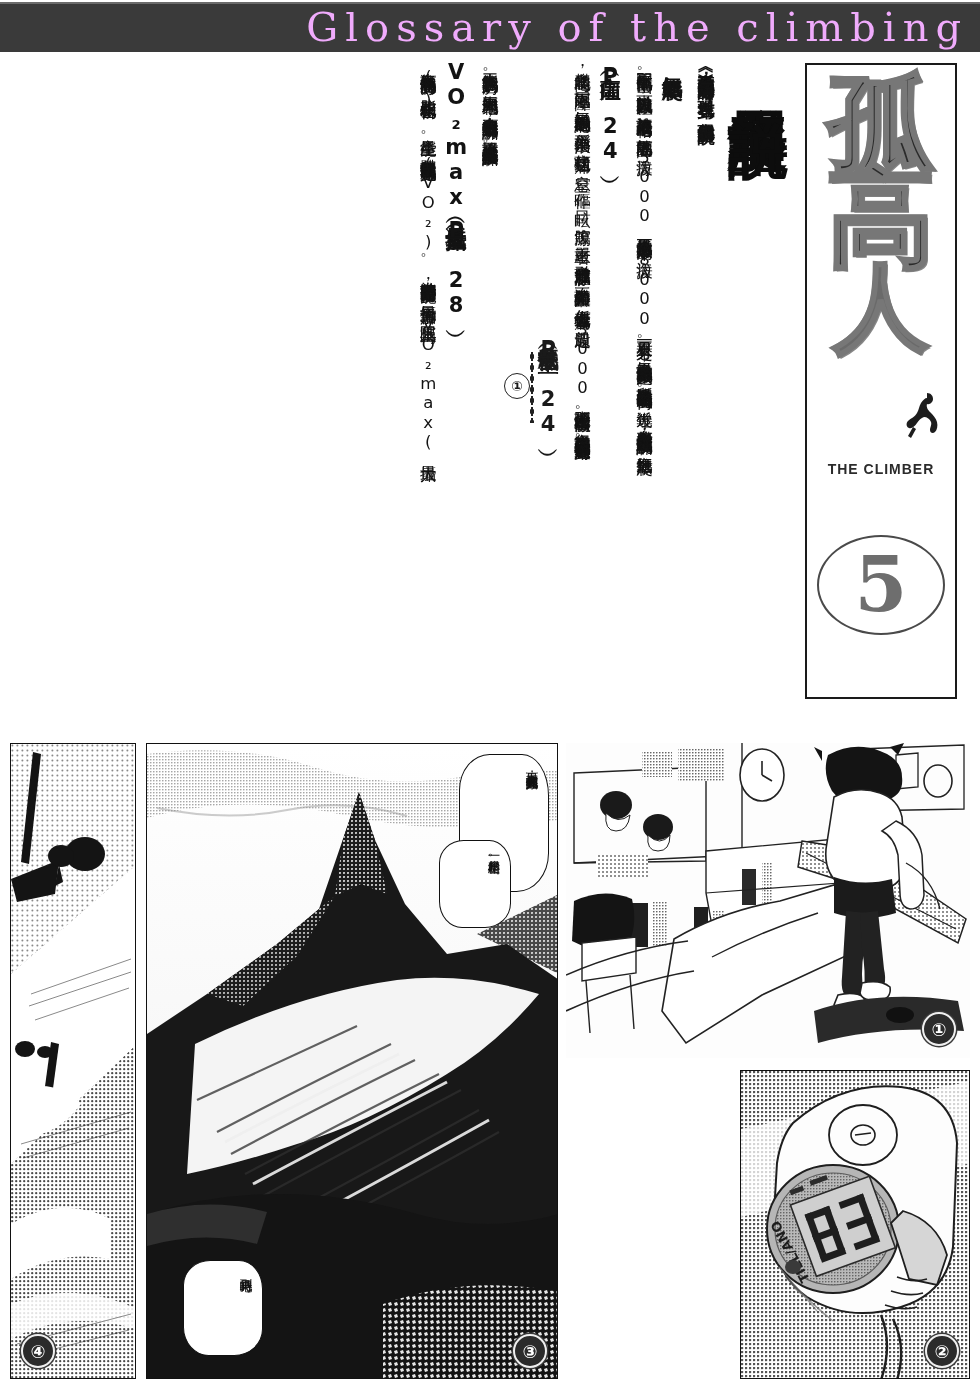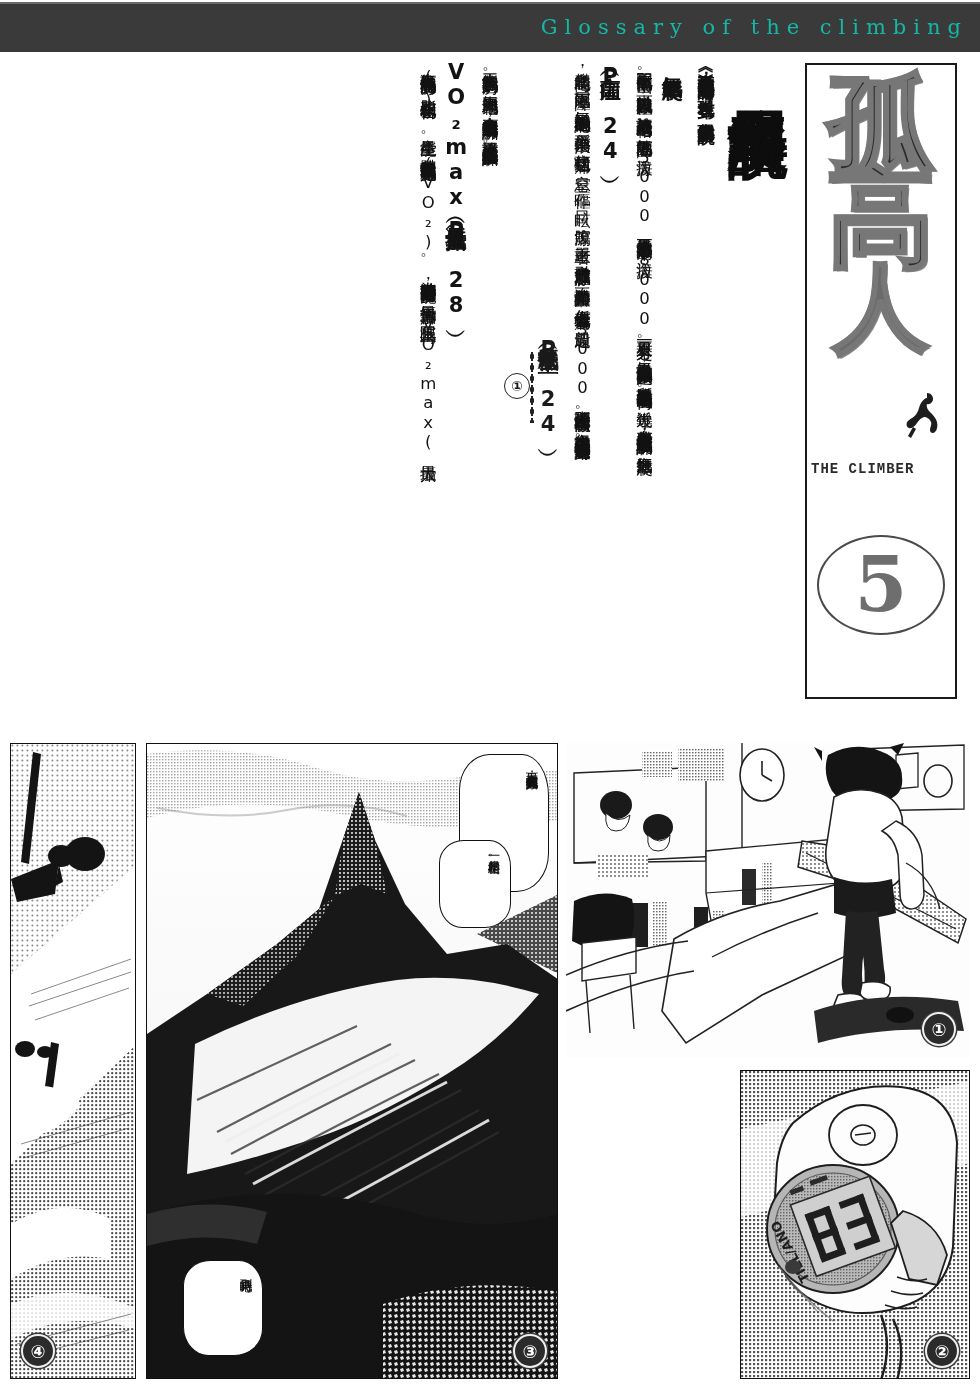--- a/index.html
+++ b/index.html
@@ -10,21 +10,21 @@
   }
   
   .header-band{
     position:absolute;left:0;top:2px;width:980px;height:50px;
     background:#3a3a3a;
     box-shadow:0 2px 0 #6b6b6b inset;
   }
   .header-band .title{
     position:absolute;right:12px;top:50%;transform:translateY(-50%);
     font-family:"DejaVu Serif","Liberation Serif",serif;
-    color:#14b8a6;font-size:21px;letter-spacing:7px;white-space:nowrap;
+    color:#f0abfc;font-size:40px;letter-spacing:7px;white-space:nowrap;
     font-weight:400;
   }
   
   .cover-box{
     position:absolute;left:805px;top:63px;width:152px;height:636px;
     border:2px solid #1a1a1a;background:#fff;box-sizing:border-box;
     overflow:hidden;
   }
   .cover-inner{position:absolute;inset:4px;}
   .cover-kanji{
@@ -37,22 +37,22 @@
     font-size:108px;
     -webkit-text-stroke:3px #777;
     text-shadow:2px 2px 0 #888, -1px -1px 0 #999;
     display:block;
   }
   .cover-kanji span:nth-child(3){font-size:96px;color:#6a6a6a;}
   .climber-silhouette{
     position:absolute;right:10px;top:320px;width:40px;height:56px;
   }
   .the-climber{
-    position:absolute;left:0;right:0;top:392px;text-align:left;
-    font-family:Liberation Mono, monospace;
+    position:absolute;left:0;right:0;top:392px;text-align:center;
+    font-family:Liberation Sans, sans-serif;
     font-weight:700;font-size:14px;letter-spacing:1px;color:#2b2b2b;
   }
   .vol-circle{
     position:absolute;left:50%;top:466px;transform:translateX(-50%);
     width:124px;height:96px;border:2px solid #4a4a4a;border-radius:50%;
     display:flex;align-items:center;justify-content:center;
   }
   .vol-circle b{
     font-family:"DejaVu Serif","Liberation Serif",serif;
     font-size:76px;color:#6e6e6e;line-height:1;font-weight:700;

